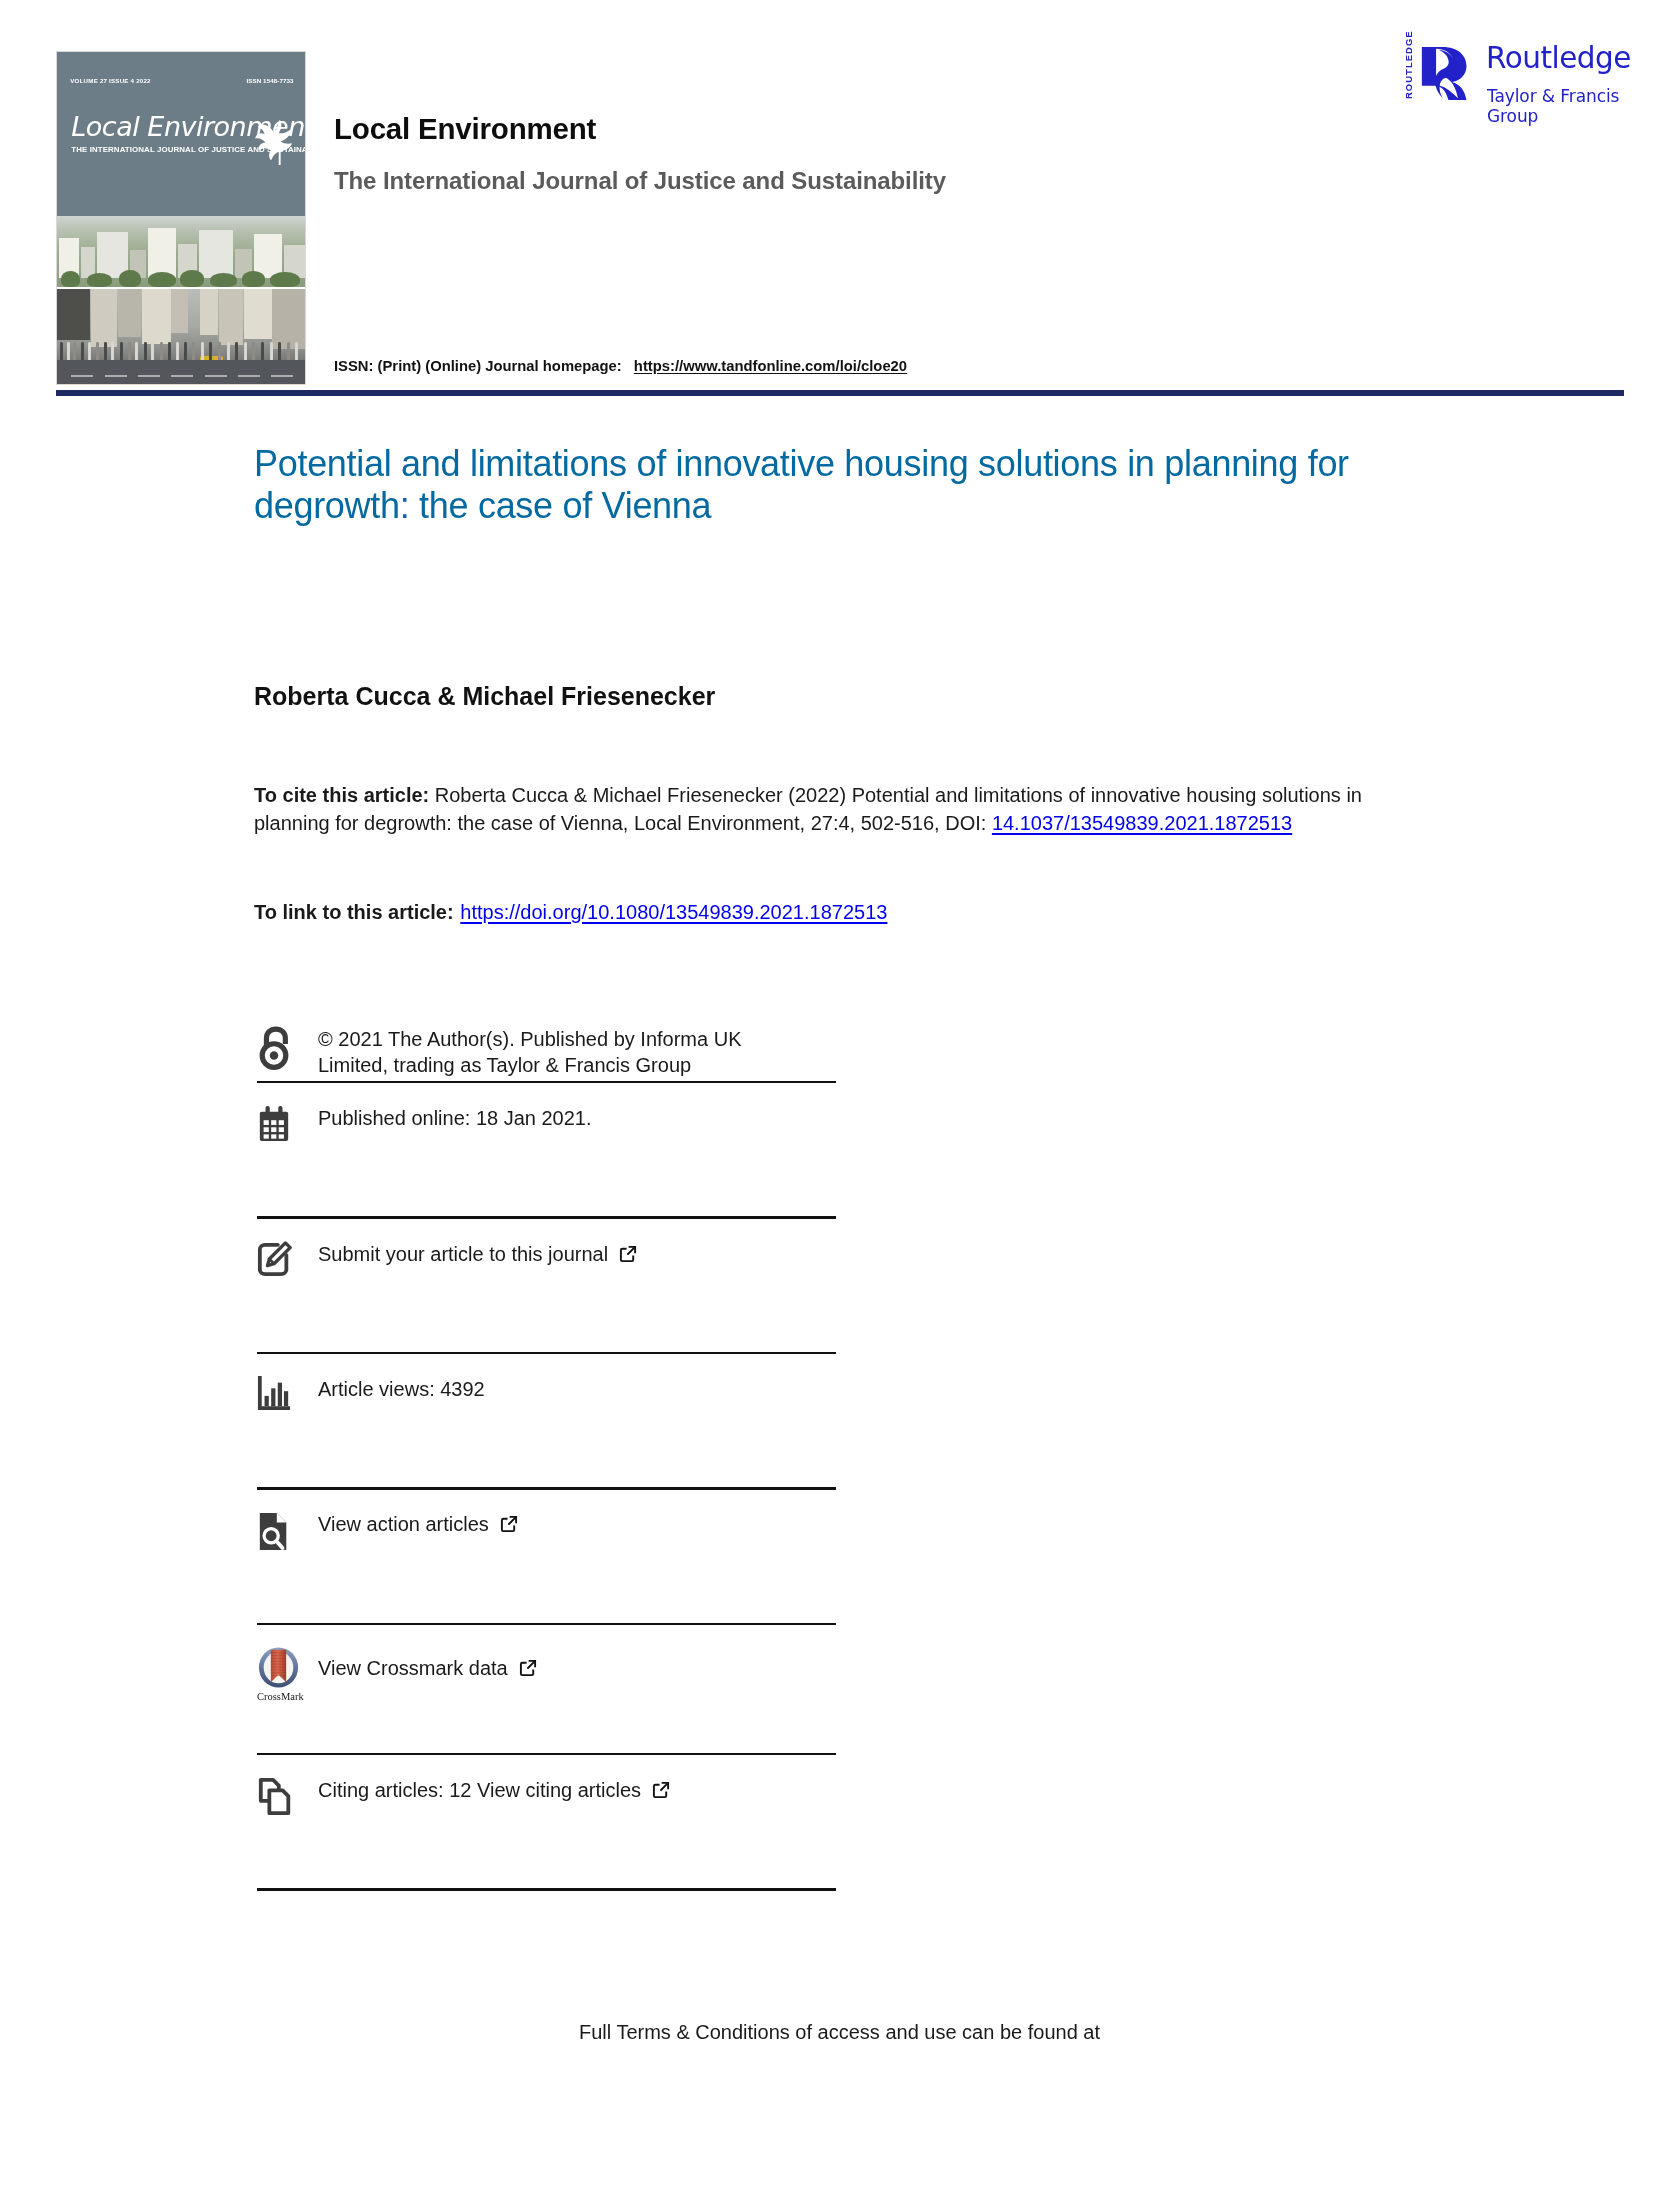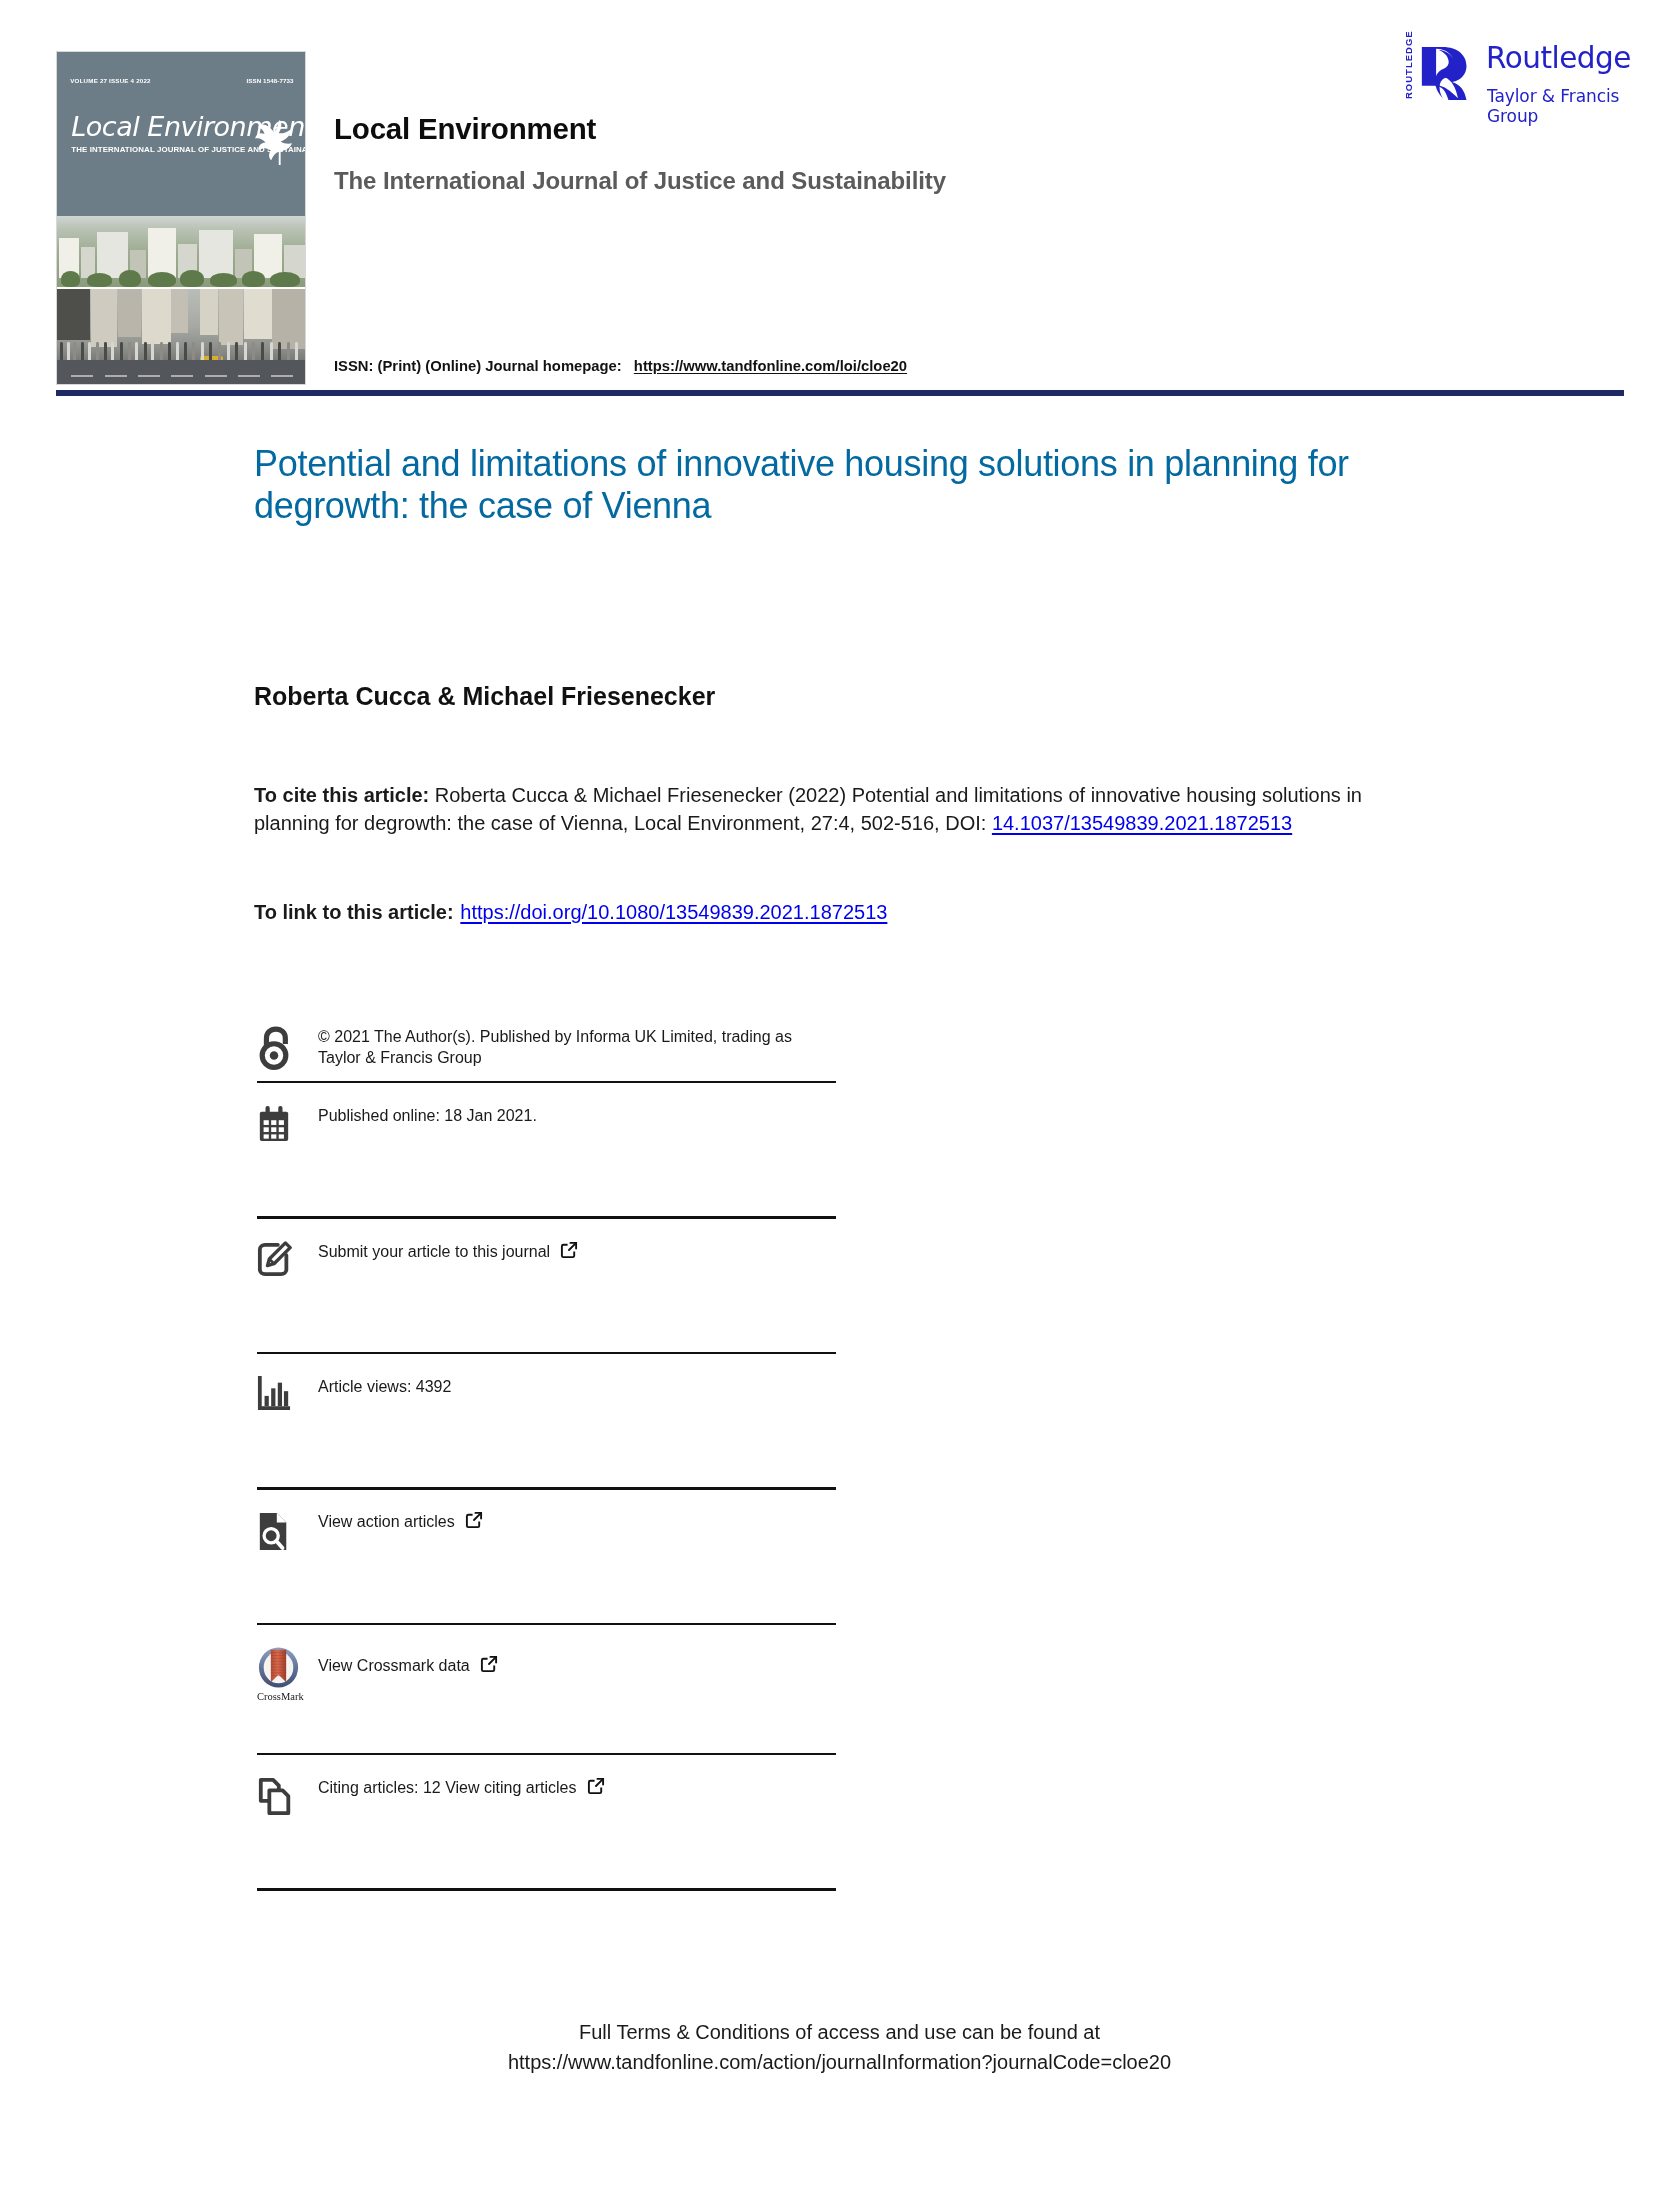--- a/index.html
+++ b/index.html
@@ -226,21 +226,21 @@
   }
   .meta-icon {
     width: 61px;
     flex: 0 0 61px;
     display: flex;
     align-items: flex-start;
     justify-content: flex-start;
     padding-top: 1.9px;
   }
   .meta-text {
-    font-size: 16px;
+    font-size: 20px;
     line-height: 1.32;
     color: #1a1a1a;
     padding-top: 1.9px;
   }
   .meta-sep {
     height: 2.4px;
     background: #111111;
     width: 579px;
     margin: 0;
   }
@@ -563,15 +563,14 @@
                  V11 C4 9, 5 8, 7 8 H16" fill="none" stroke="#111" stroke-width="4" stroke-linejoin="round"></path>
       </svg>
     </div>
   </div>
   <div class="sp-b"></div>
   <div class="meta-sep"></div>
 </div>
 
 <div class="footer">
   <div>Full Terms &amp; Conditions of access and use can be found at</div>
-  <div>https://www.tandfonline.com/action/journalInformation?journalCode=cloe20</div>
 </div>
 
 
 </body></html>

